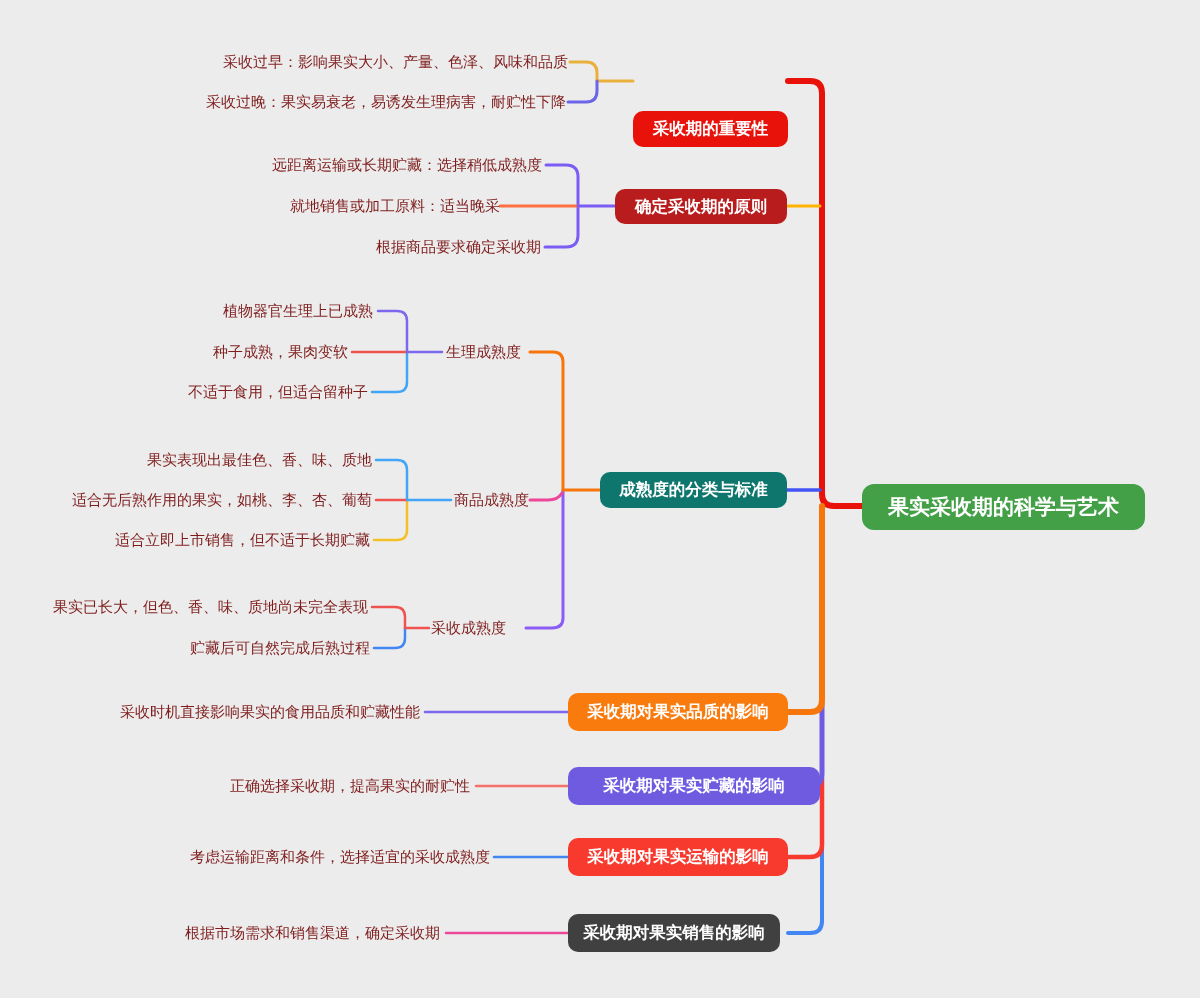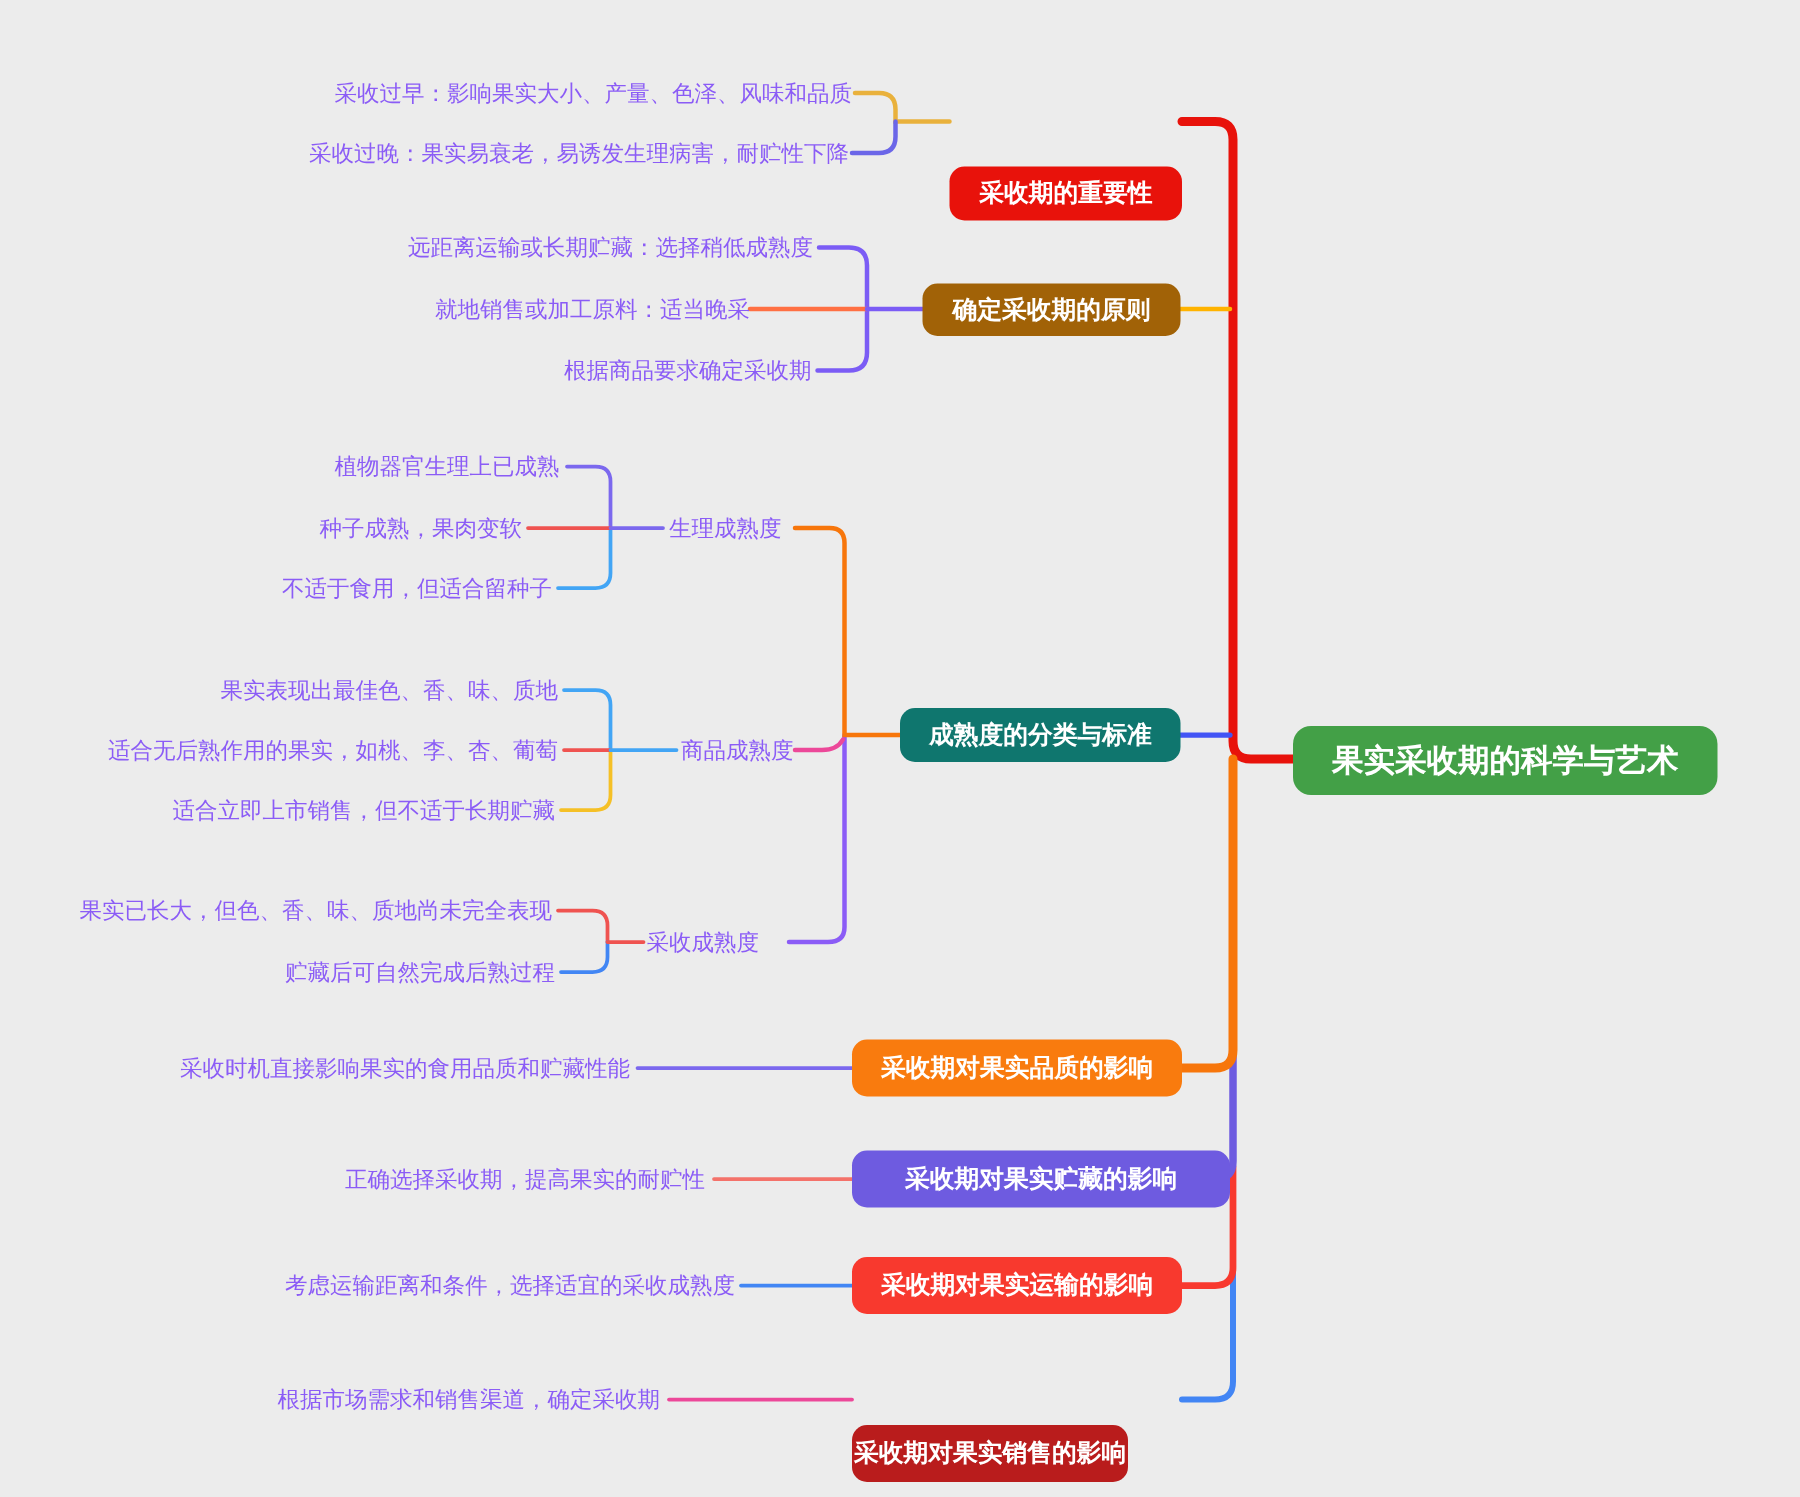--- a/index.html
+++ b/index.html
@@ -12,21 +12,21 @@
     width:1200px;height:998px;
     background:#ECECEC;
     overflow:hidden;
   }
   .links{position:absolute;left:0;top:0;}
   .links path{fill:none;stroke-linecap:round;}
   .leaf{
     position:absolute;
     font-size:15px;
     line-height:20px;
-    color:#8b5cf6;
+    color:#7f1d1d;
     white-space:nowrap;
   }
   .pill{
     position:absolute;
     display:flex;align-items:center;justify-content:center;
     color:#FFFFFF;
     font-weight:bold;
     font-size:16.5px;
     border-radius:10px;
     white-space:nowrap;
@@ -103,22 +103,22 @@
   <div class="leaf" style="left:431px;top:618px">采收成熟度</div>
   <div class="leaf" style="right:832px;top:597px">果实已长大，但色、香、味、质地尚未完全表现</div>
   <div class="leaf" style="right:830px;top:638px">贮藏后可自然完成后熟过程</div>
 
   <div class="leaf" style="right:780px;top:702px">采收时机直接影响果实的食用品质和贮藏性能</div>
   <div class="leaf" style="right:730px;top:776px">正确选择采收期，提高果实的耐贮性</div>
   <div class="leaf" style="right:710px;top:847px">考虑运输距离和条件，选择适宜的采收成熟度</div>
   <div class="leaf" style="right:760px;top:923px">根据市场需求和销售渠道，确定采收期</div>
 
   <div class="pill" style="left: 633px; top: 63px; width: 155px; height: 36px; background: rgb(232, 18, 11); margin-top: 48px;">采收期的重要性</div>
-  <div class="pill" style="left: 615px; top: 189px; width: 172px; height: 35px; background: #a16207;">确定采收期的原则</div>
+  <div class="pill" style="left: 615px; top: 189px; width: 172px; height: 35px; background: #b91c1c;">确定采收期的原则</div>
   <div class="pill" style="left: 600px; top: 472px; width: 187px; height: 36px; background: #0f766e;">成熟度的分类与标准</div>
   <div class="pill" style="left: 568px; top: 693px; width: 220px; height: 38px; background: rgb(249, 123, 14);">采收期对果实品质的影响</div>
   <div class="pill" style="left: 568px; top: 767px; width: 252px; height: 38px; background: rgb(110, 91, 224);">采收期对果实贮藏的影响</div>
   <div class="pill" style="left: 568px; top: 838px; width: 220px; height: 38px; background: rgb(248, 57, 46);">采收期对果实运输的影响</div>
-  <div class="pill" style="left: 568px; top: 914px; width: 184px; height: 38px; background: #b91c1c; margin-top: 36px;">采收期对果实销售的影响</div>
+  <div class="pill" style="left: 568px; top: 914px; width: 212px; height: 38px; background: #404040;">采收期对果实销售的影响</div>
 
   <div class="pill root" style="left: 862px; top: 484px; width: 283px; height: 46px; background: rgb(67, 160, 71);">果实采收期的科学与艺术</div>
 
 </div>
 
 </body></html>

